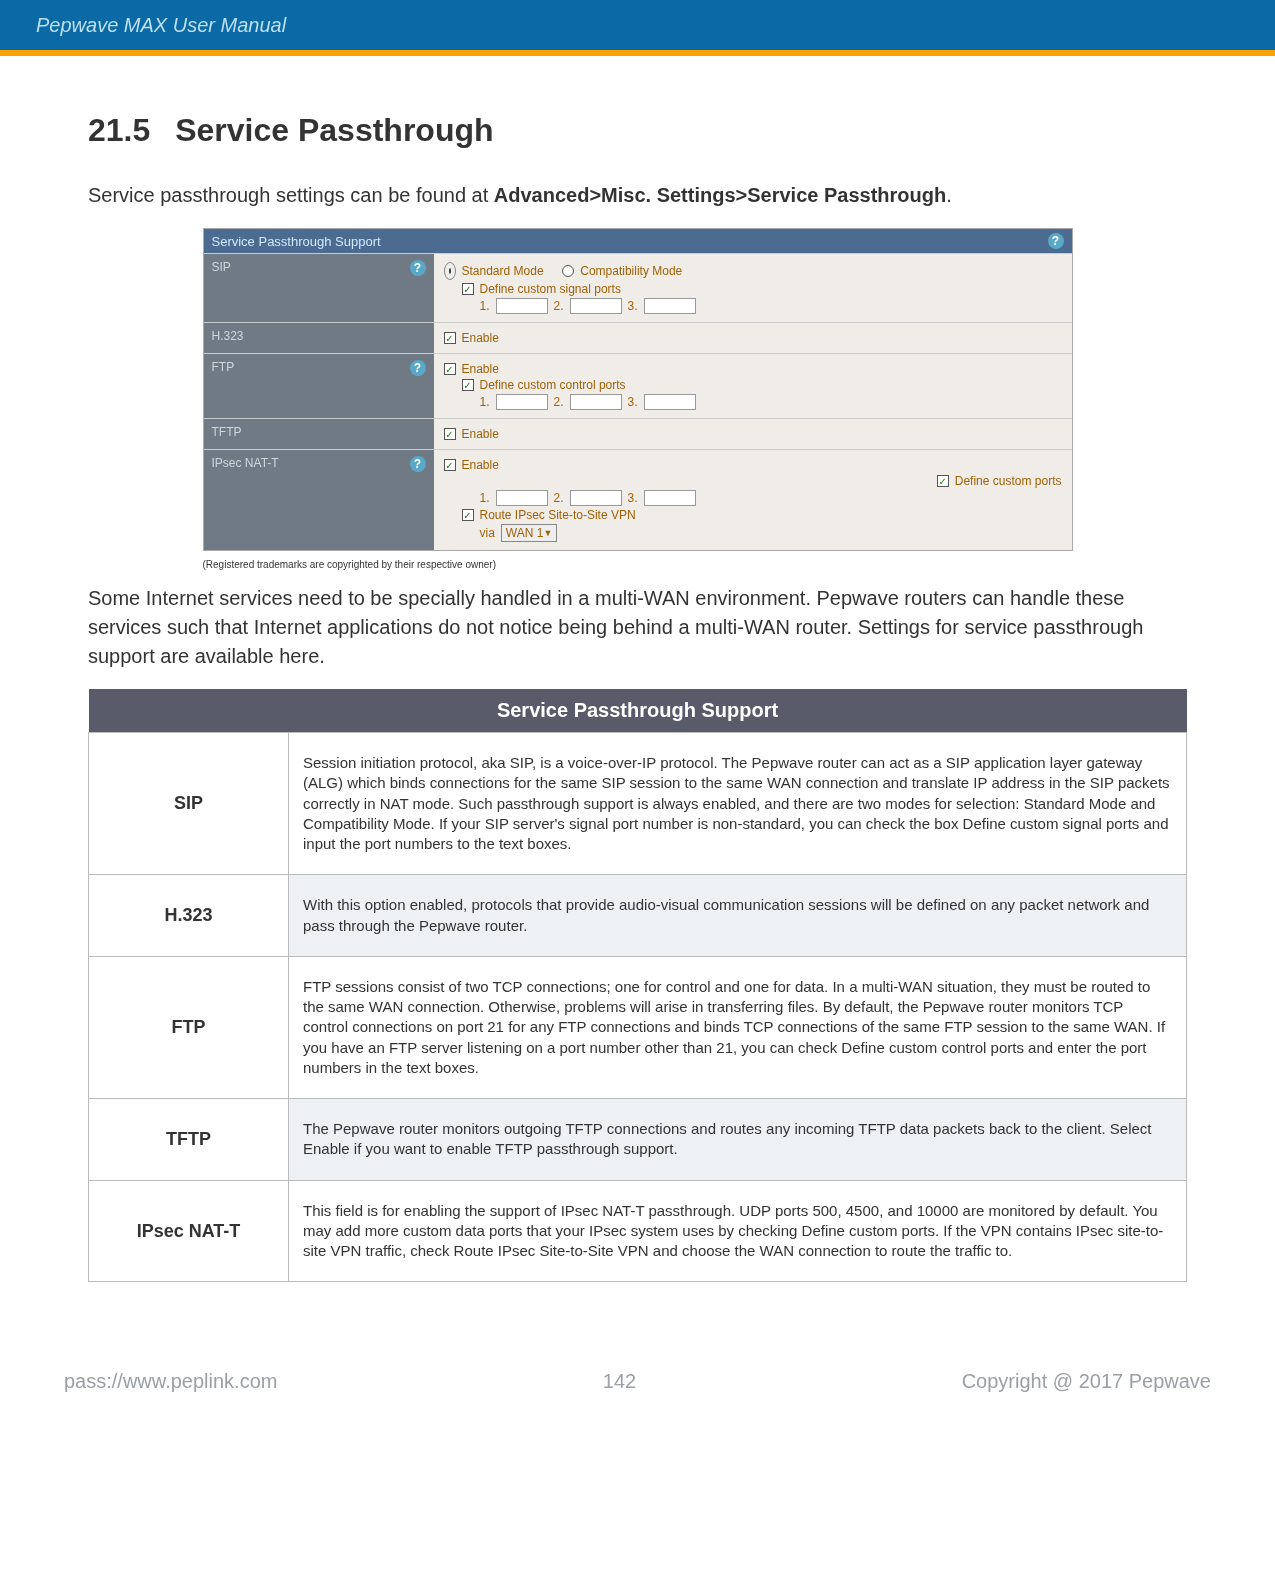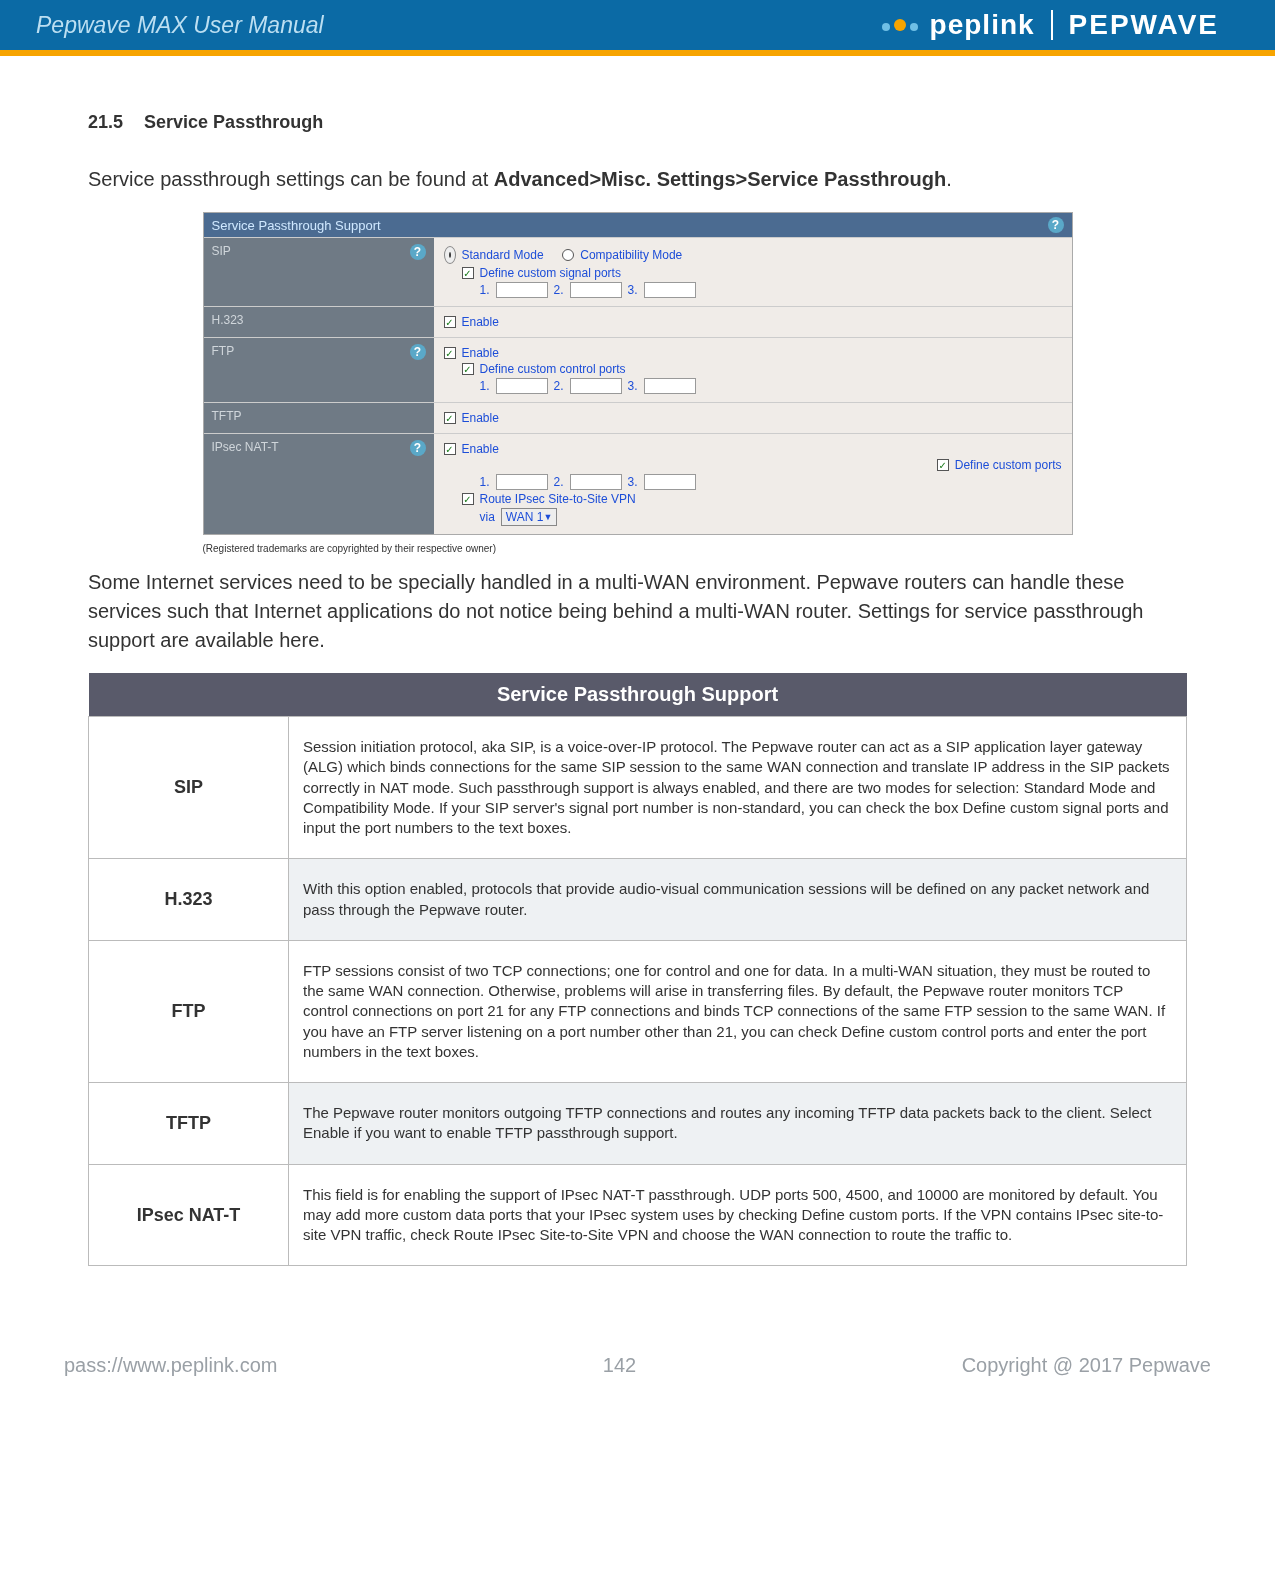--- a/index.html
+++ b/index.html
@@ -1,35 +1,35 @@
 <!DOCTYPE html>
 <html><head>
 <meta charset="utf-8">
 <style>
   * { box-sizing: border-box; margin: 0; padding: 0; }
   body { width: 1275px; background: #fff; font-family: Arial, Helvetica, sans-serif; color: #333; }
   .topbar { background: #0b6aa5; height: 56px; display: flex; align-items: center; justify-content: space-between; padding: 0 12px 0 36px; border-bottom: 6px solid #f7a400; }
-  .topbar-left { color: #bcdff2; font-size: 23px; font-style: italic; }
+  .topbar-left { color: #bcdff2; font-size: 20px; font-style: italic; }
   .topbar-right { display: flex; align-items: center; gap: 16px; margin-right: 44px; }
   .logo { color:#fff; font-size:28px; font-weight:bold; letter-spacing:1px; display:flex; align-items:center; gap:6px;}
   .logo .dots { display:inline-flex; gap:4px; margin-right:6px; align-items:flex-end;}
   .logo .dots span{ width:8px;height:8px;border-radius:50%; background:#6fbfe6; display:inline-block;}
   .logo .dots span.big{width:12px;height:12px;background:#f7a400;}
   .logo2 { color:#fff; font-size:28px; font-weight:bold; letter-spacing:2px; }
   .divider { width:2px; height:30px; background:#fff; }
   .content { padding: 56px 88px 40px 88px; }
-  h2 { font-size: 18px; font-weight: bold; margin-bottom: 32px; }
+  h2 { font-size: 32px; font-weight: bold; margin-bottom: 32px; }
   h2 .num { margin-right: 16px; }
   p.body { font-size: 20px; line-height: 1.45; margin: 12px 0 18px 0; }
   .shot { width: 870px; margin: 0 auto 8px auto; border: 1px solid #aaa; }
   .shot-head { background: #4b6b91; color: #cfe8ff; font-size: 13px; padding: 4px 8px; display:flex; justify-content:space-between; align-items:center;}
   .helpc { width:16px;height:16px;border-radius:50%; background:#5aa8c8; color:#fff; font-size:12px; font-weight:bold; display:inline-flex;align-items:center;justify-content:center;}
   .shot-row { display:flex; border-top:1px solid #ccc; }
   .shot-label { width: 230px; background: #6f7a85; color: #d0d6db; font-size: 12px; padding: 6px 8px; display:flex; justify-content:space-between; align-items:flex-start; }
-  .shot-body { flex:1; background:#f0ece8; padding:6px 10px; font-size:12px; color:#1d4ed8; }
+  .shot-body { flex:1; background:#f0ece8; padding:6px 10px; font-size:12px; color:#a16207; }
   .shot-body .line { margin: 2px 0; display:flex; align-items:center; gap:6px; flex-wrap:wrap;}
   .radio{width:12px;height:12px;border-radius:50%;border:1px solid #555;display:inline-flex;align-items:center;justify-content:center;background:#fff;}
   .radio.sel::after{content:"";width:6px;height:6px;border-radius:50%;background:#333;display:block;}
   .cb{width:12px;height:12px;border:1px solid #555;background:#fff;display:inline-flex;align-items:center;justify-content:center;font-size:10px;color:#1a7a1a;}
   .cb.chk::after{content:"✓";}
   .tinput{width:52px;height:16px;border:1px solid #999;background:#fff;display:inline-block;}
   .sel{border:1px solid #888;background:#eee;padding:0 4px;display:inline-flex;align-items:center;height:18px;}
   .sel .tri{font-size:9px;}
   .trademark{font-size:10px;color:#333;margin-left:calc((100% - 870px)/2);margin-bottom:14px;}
   .support-table { width: 100%; border-collapse: collapse; margin-top: 8px; }
@@ -39,32 +39,20 @@
   .support-table tr:nth-child(odd) td.desc { background:#eef1f3; }
   .support-table tr:nth-child(even) td.desc { background:#fff; }
   .support-table tr:nth-child(odd) td.rh { background:#fff; }
   .footer { display:flex; justify-content:space-between; padding: 48px 64px 30px 64px; color:#9aa0a6; font-size:20px;}
 </style>
 </head>
 <body>
 
 <div class="topbar">
   <div class="topbar-left">Pepwave MAX User Manual</div>
-  <div class="topbar-right">
-    <span class="logo">
-      <span class="dots">
-          <span></span>
-          <span class="big"></span>
-          <span></span>
-        </span>
-      <span>peplink</span>
-    </span>
-    <span class="divider"></span>
-    <span class="logo2">PEPWAVE</span>
-  </div>
 </div>
 
 <div class="content">
 
   <h2>
     <span class="num">21.5</span>
     <span>Service Passthrough</span>
   </h2>
 
   <p class="body">

